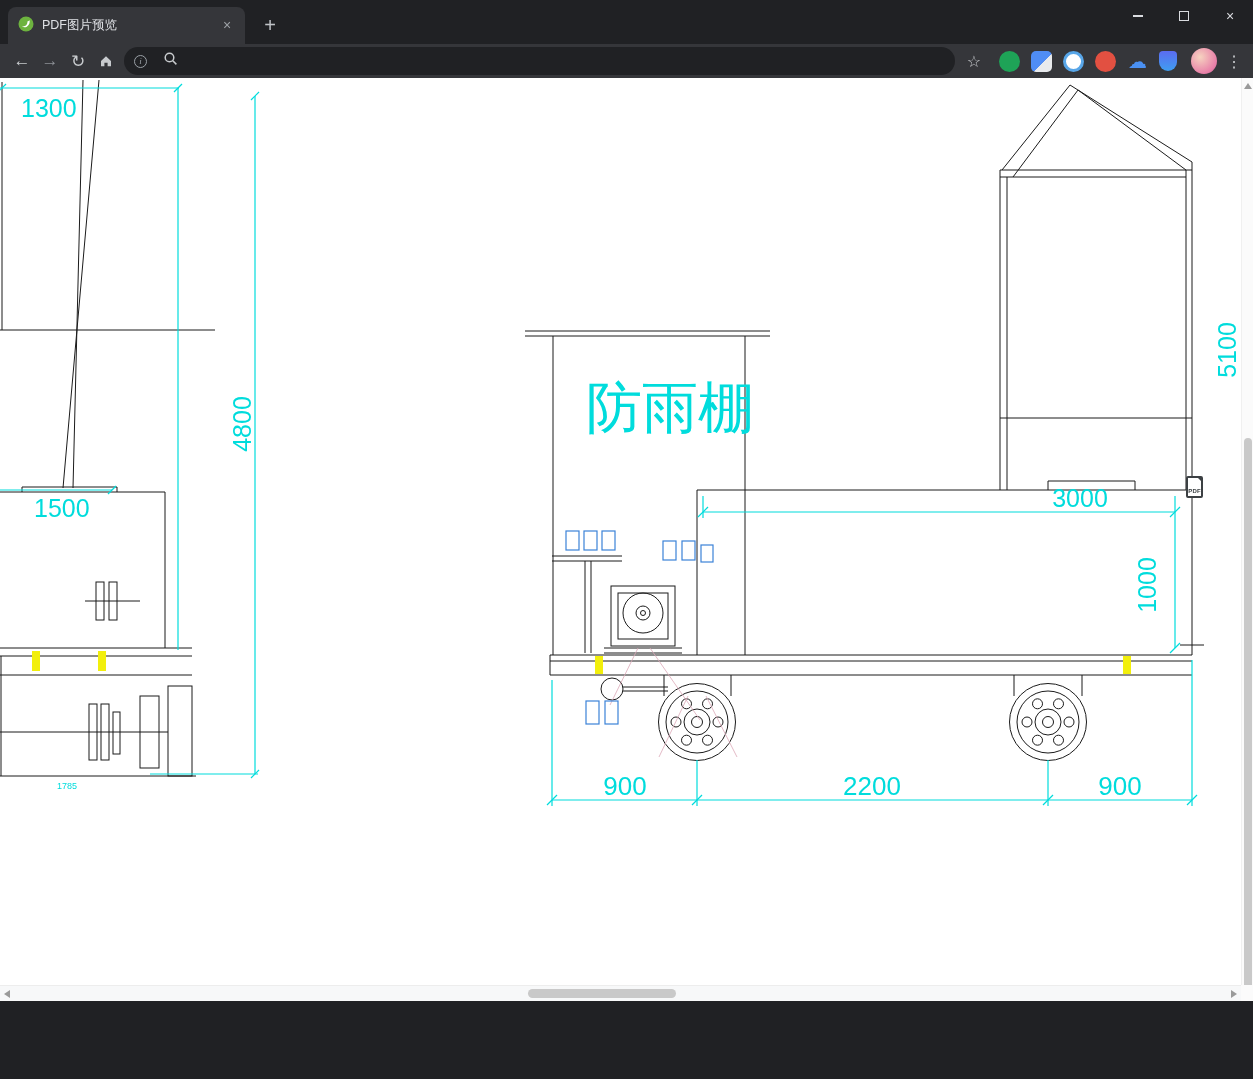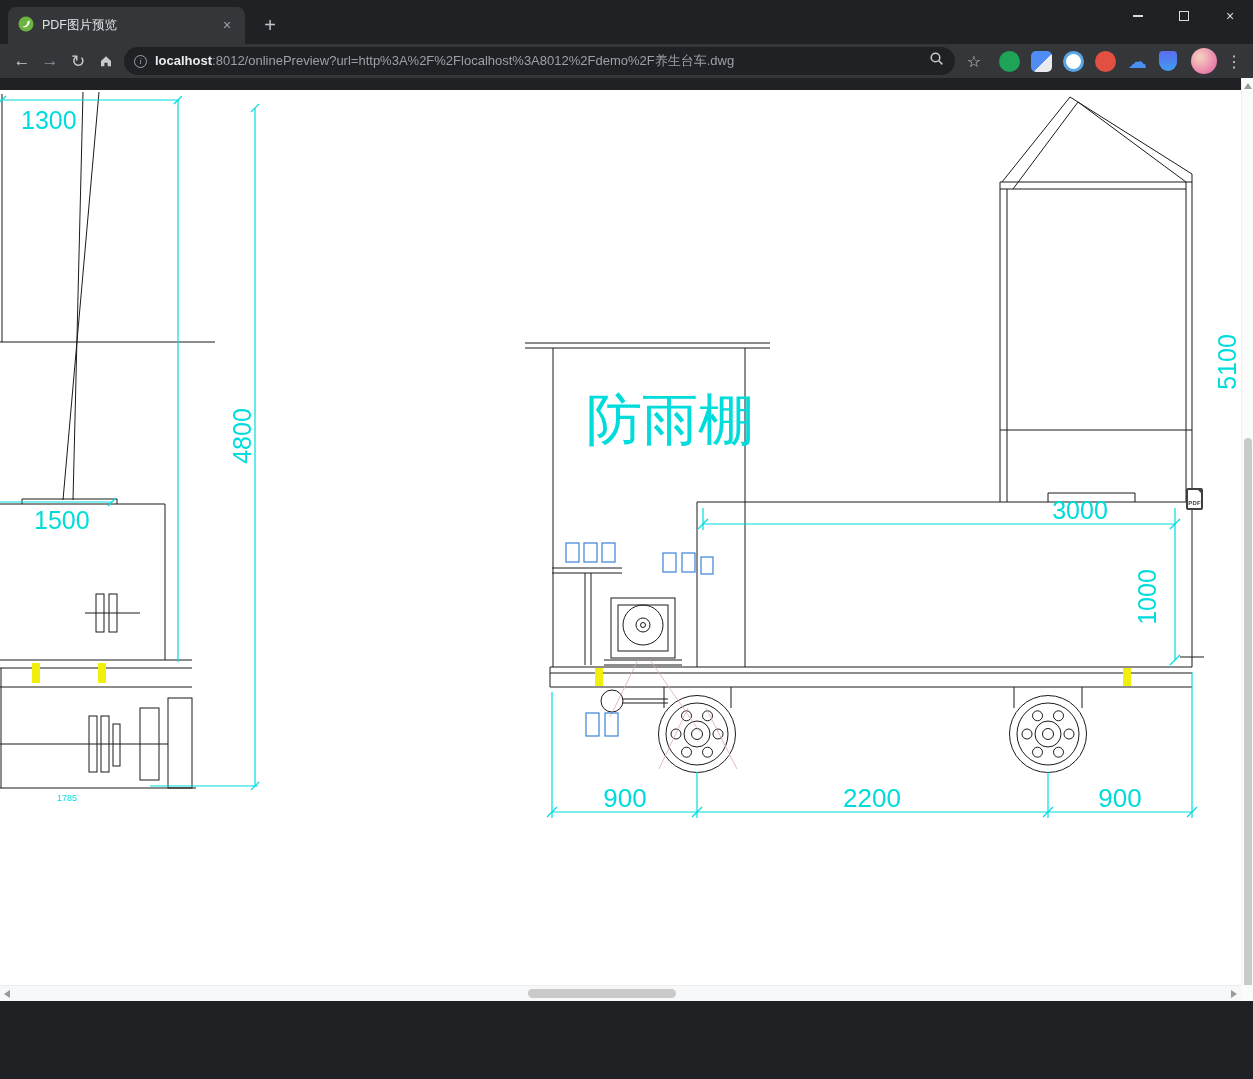--- a/index.html
+++ b/index.html
@@ -41,21 +41,21 @@
   .ext.tr { background:linear-gradient(135deg,#4f8df5 55%,#e8eaed 55%); }
   .ext.ring { background:#fff; border:3px solid #58a6e8; border-radius:50%; }
   .ext.red { background:#e25041; border-radius:50%; }
   .ext.cloud { background:transparent; color:#4a90f2; font-size:19px; line-height:21px; text-align:center; }
   .ext.shield { width:18px; height:20px; background:linear-gradient(180deg,#5b6cf0,#3f9ef0);
                 border-radius:4px 4px 9px 9px; }
   .avatar { width:26px; height:26px; border-radius:50%; background:radial-gradient(circle at 35% 35%,#f6d3c0,#e87fa8 70%,#b85a8a); margin:0 6px; }
   .menu3 { width:22px; height:28px; display:flex; align-items:center; justify-content:center; color:#c8cbce; font-size:16px; }
 
   
-  .content { position:absolute; top:90px; left:0; width:1241px; height:985px; background:#ffffff; overflow:hidden; }
+  .content { position:absolute; top:78px; left:0; width:1241px; height:985px; background:#ffffff; overflow:hidden; }
   .content svg { position:absolute; top:-78px; left:0; }
 
   .k line, .k rect, .k circle { stroke:var(--cad-line,#1b1b1b); fill:none; stroke-width:1; }
   .c line { stroke:var(--cad-cyan,#00dcdc); fill:none; stroke-width:1.2; }
   .y rect { fill:var(--cad-yellow,#f2ef0c); stroke:none; }
   .b rect { stroke:var(--cad-blue,#3b82d8); fill:none; stroke-width:1.2; }
   .p line { stroke:var(--cad-pink,#dca8b8); fill:none; stroke-width:0.8; }
   text.ct { fill:var(--cad-cyan,#00dcdc); font-family:"Liberation Sans",sans-serif; }
   line.sep { stroke:#e8e8e8; stroke-width:1; }
 
@@ -112,21 +112,20 @@
     <div class="navbtn">←</div>
     <div class="navbtn dim">→</div>
     <div class="navbtn">↻</div>
     <div class="navbtn">
       <svg width="16" height="16" viewBox="0 0 16 16">
         <path d="M3 8 L8 3.3 L13 8 V13.2 H9.6 V9.8 H6.4 V13.2 H3 Z" fill="#c8cbce"></path>
       </svg>
     </div>
     <div class="omnibox">
       <span class="info-icon">i</span>
-      <span class="url"><span class="host">localhost</span><span class="rest">:8012/onlinePreview?url=http%3A%2F%2Flocalhost%3A8012%2Fdemo%2F养生台车.dwg</span></span>
       <span class="box-zoom">
         <svg width="16" height="16" viewBox="0 0 16 16">
           <circle cx="6.5" cy="6.5" r="4.3" stroke="#c8cbce" stroke-width="1.5" fill="none"></circle>
           <line x1="9.8" y1="9.8" x2="13.4" y2="13.4" stroke="#c8cbce" stroke-width="1.5"></line>
         </svg>
       </span>
     </div>
     <div class="star">☆</div>
     <div class="extrow">
       <div class="ext g"></div>

